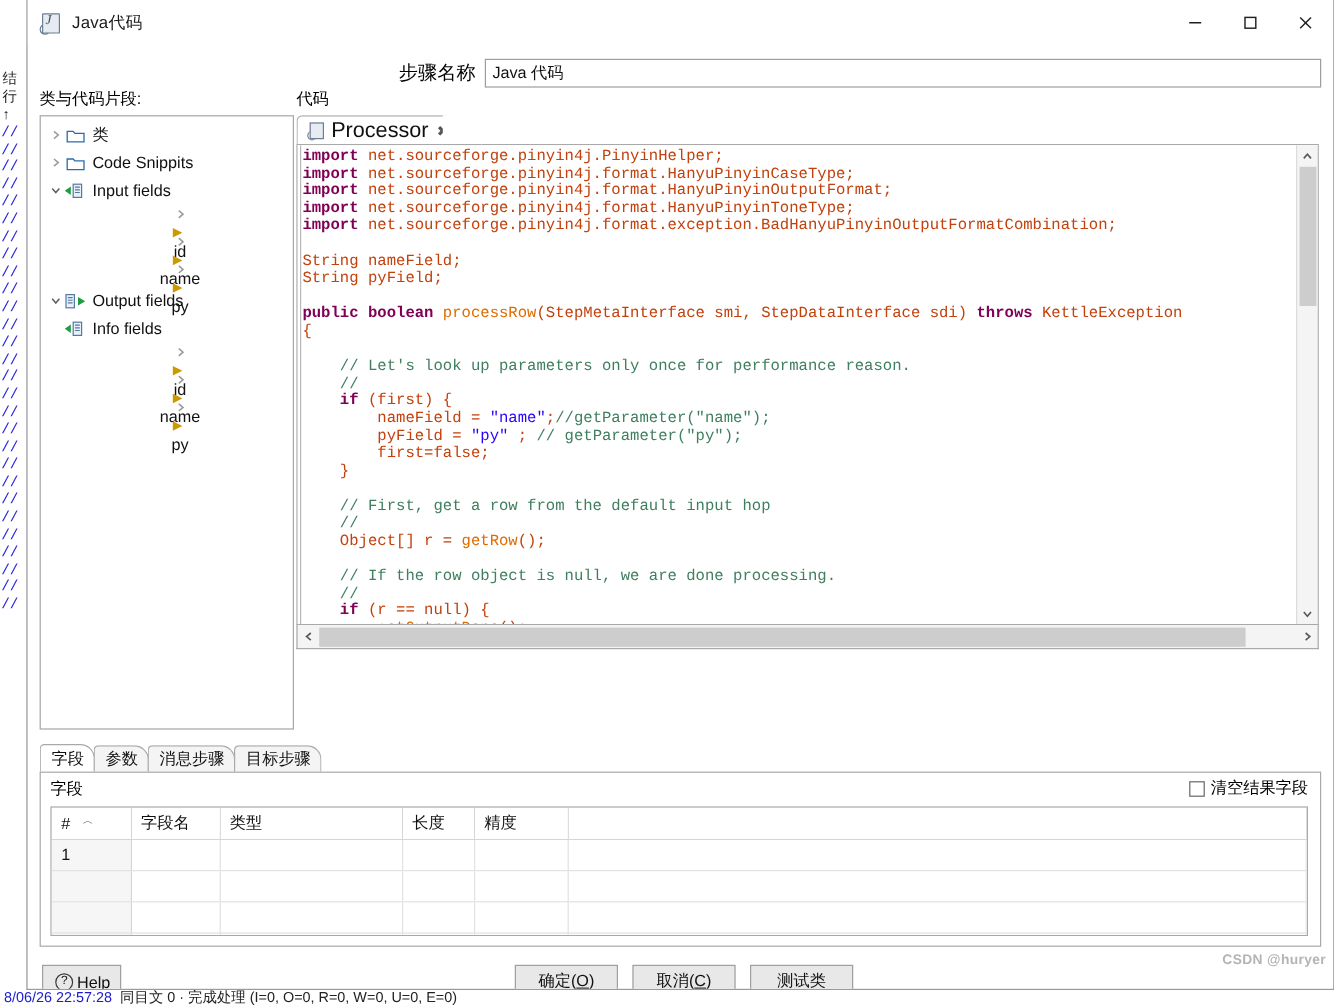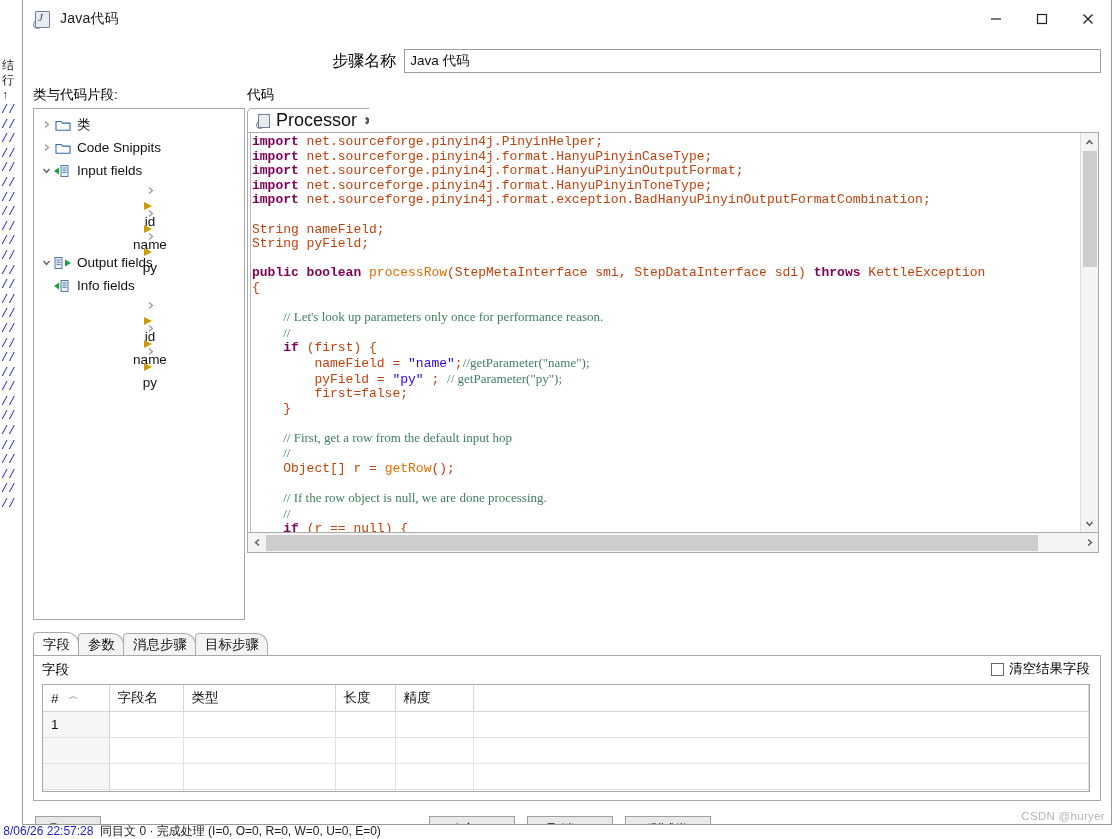--- a/index.html
+++ b/index.html
@@ -151,21 +151,21 @@
     font-size: 13.5px;
     padding: 0 5px;
     color: #111;
     outline: none;
   }
 
   
   #section-labels {
     position: relative;
     height: 20px;
-    margin-top: 12px;
+    margin-top: 0;
     font-size: 13.5px;
   }
   #lbl-tree { position: absolute; left: 0px; top: 0; }
   #lbl-code { position: absolute; left: 214px; top: 0; }
 
   
   #body-split {
     position: relative;
     height: 512px;
     margin-top: 2px;
@@ -294,21 +294,21 @@
     font-family: "Liberation Mono", monospace;
     font-size: 13px;
     line-height: 14.6px;
     white-space: pre;
     overflow: hidden;
     color: #000000;
   }
   .k   { color: #7f0055; font-weight: bold; }   
   .m   { color: #e06c00; }                      
   .s   { color: #2a00ff; }                      
-  .c   { color: #3f7f5f; font-family: Liberation Serif, serif; }                      
+  .c   { color: #3f7f5f; }                      
   .p   { color: #c2410c; }                      
 
   
   #v-scroll {
     position: absolute;
     right: 0; top: 0;
     width: 18px; height: 100%;
     background: #f4f4f4;
     border-left: 1px solid #dcdcdc;
     box-sizing: border-box;
@@ -500,24 +500,25 @@
   }
   #ok-btn     { position: absolute; left: 396px; top: 6px; width: 86px; }
   #cancel-btn { position: absolute; left: 494px; top: 6px; width: 86px; }
   #test-btn   { position: absolute; left: 592px; top: 6px; width: 86px; }
   .ul { text-decoration: underline; }
 
   
   #watermark {
     position: absolute;
     right: 6px;
-    bottom: 2px;
+    bottom: 18px;
     font-size: 11.5px;
     color: #b4b4b4;
     letter-spacing: .3px;
+    font-weight: bold;
   }
 
   #dialog-content {
     padding: 0 10px;
     box-sizing: border-box;
   }
 </style>
 </head>
 <body>
 

